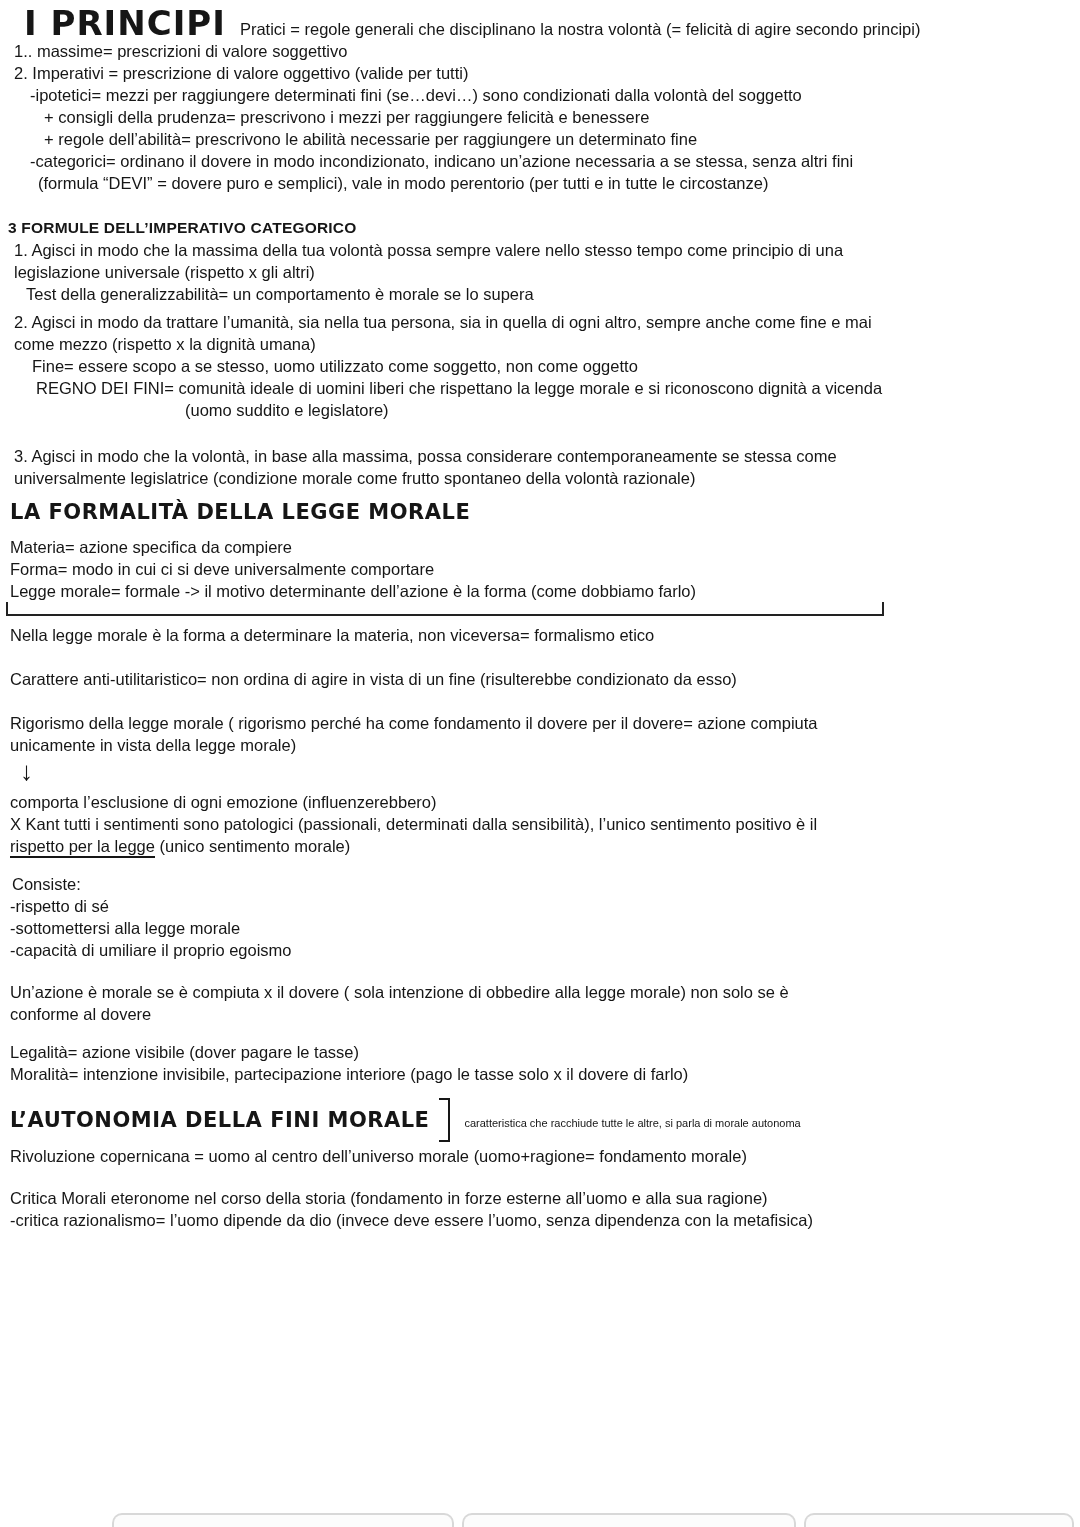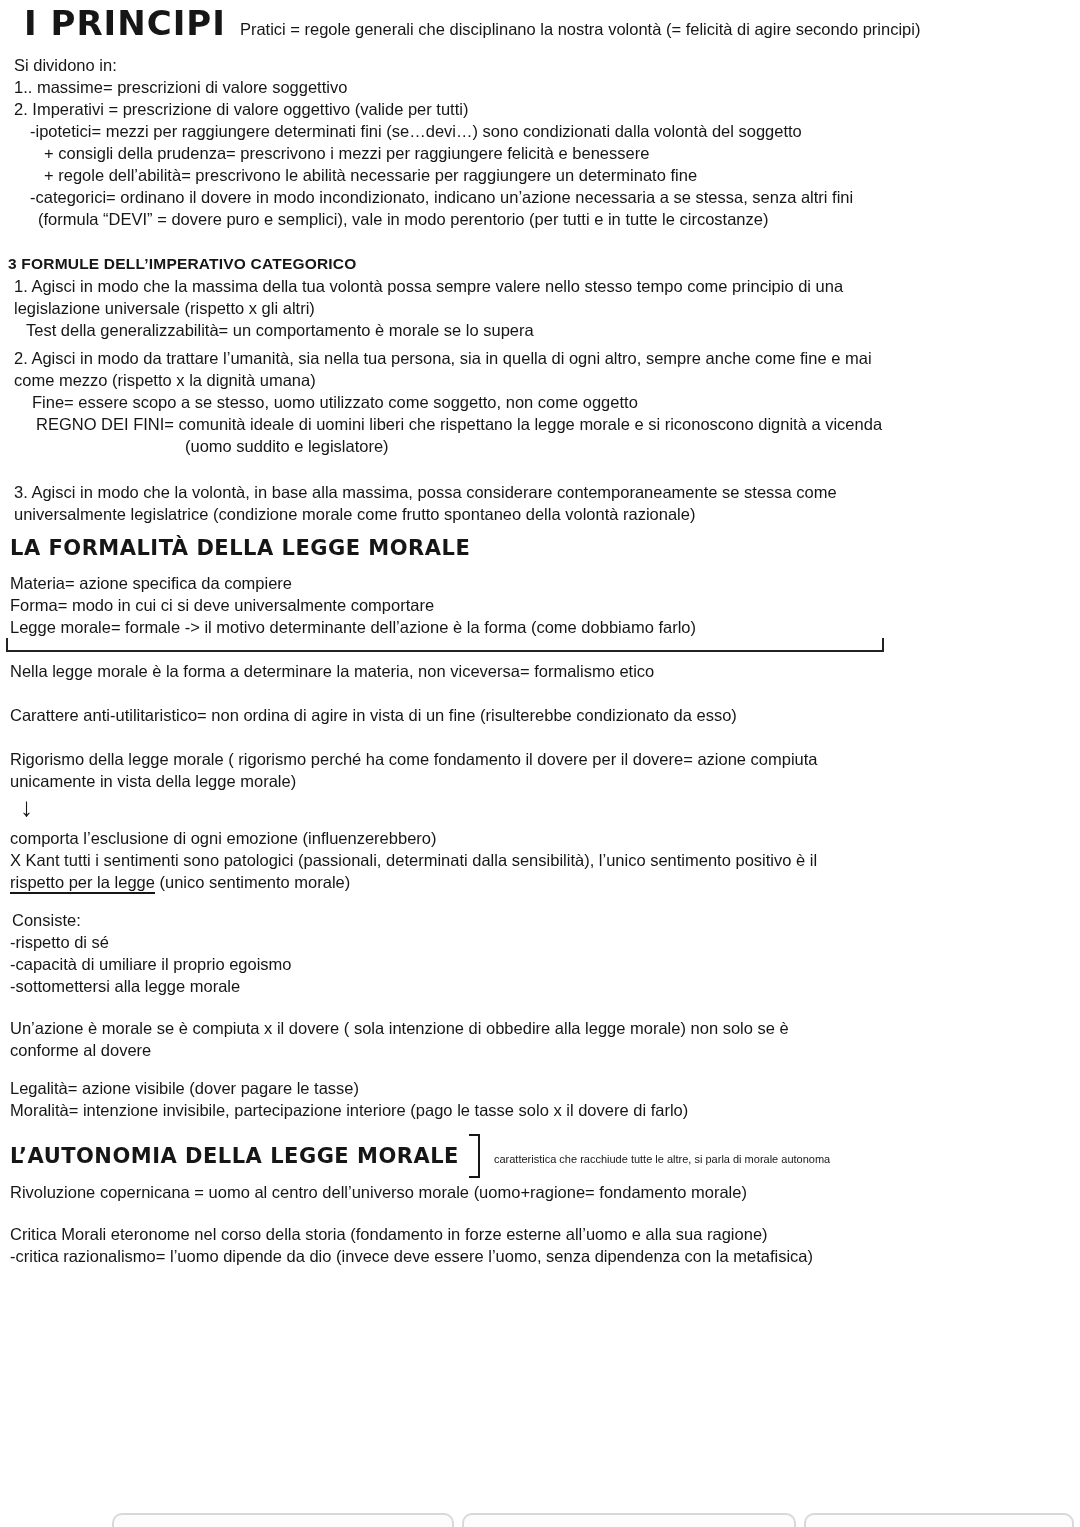--- a/index.html
+++ b/index.html
@@ -77,21 +77,20 @@
     border-bottom: none;
     border-radius: 10px 10px 0 0;
   }
 </style>
 </head>
 <body>
 
 <div class="page">
   <main class="content">
       <div class="line" style="margin-left: 10px; margin-top: 4px;"><span class="s-h1">I PRINCIPI</span><span class="s-n">Pratici = regole generali che disciplinano la nostra volontà (= felicità di agire secondo principi)</span></div>
-      <div class="line" style="margin-left: 14px; margin-top: 14px;"><span class="s-n">Si dividono in:</span></div>
       <div class="line" style="margin-left: 14px;"><span class="s-n">1.. massime= prescrizioni di valore soggettivo</span></div>
       <div class="line" style="margin-left: 14px;"><span class="s-n">2. Imperativi = prescrizione di valore oggettivo (valide per tutti)</span></div>
       <div class="line" style="margin-left: 30px;"><span class="s-n">-ipotetici= mezzi per raggiungere determinati fini (se…devi…) sono condizionati dalla volontà del soggetto</span></div>
       <div class="line" style="margin-left: 44px;"><span class="s-n">+ consigli della prudenza= prescrivono i mezzi per raggiungere felicità e benessere</span></div>
       <div class="line" style="margin-left: 44px;"><span class="s-n">+ regole dell’abilità= prescrivono le abilità necessarie per raggiungere un determinato fine</span></div>
       <div class="line" style="margin-left: 30px;"><span class="s-n">-categorici= ordinano il dovere in modo incondizionato, indicano un’azione necessaria a se stessa, senza altri fini</span></div>
       <div class="line" style="margin-left: 38px;"><span class="s-n">(formula “DEVI” = dovere puro e semplici), vale in modo perentorio (per tutti e in tutte le circostanze)</span></div>
       <div class="line" style="margin-left: 8px; margin-top: 22px;"><span class="s-b">3 FORMULE DELL’IMPERATIVO CATEGORICO</span></div>
       <div class="line" style="margin-left: 14px;"><span class="s-n">1. Agisci in modo che la massima della tua volontà possa sempre valere nello stesso tempo come principio di una</span></div>
       <div class="line" style="margin-left: 14px;"><span class="s-n">legislazione universale (rispetto x gli altri)</span></div>
@@ -111,27 +110,27 @@
       <div class="line" style="margin-left: 10px; margin-top: 4px;"><span class="s-n">Nella legge morale è la forma a determinare la materia, non viceversa= formalismo etico</span></div>
       <div class="line" style="margin-left: 10px; margin-top: 22px;"><span class="s-n">Carattere anti-utilitaristico= non ordina di agire in vista di un fine (risulterebbe condizionato da esso)</span></div>
       <div class="line" style="margin-left: 10px; margin-top: 22px;"><span class="s-n">Rigorismo della legge morale ( rigorismo perché ha come fondamento il dovere per il dovere= azione compiuta</span></div>
       <div class="line" style="margin-left: 10px;"><span class="s-n">unicamente in vista della legge morale)</span></div>
       <div class="line" style="margin-left: 20px; margin-top: 2px;"><span class="s-arrow">↓</span></div>
       <div class="line" style="margin-left: 10px; margin-top: 6px;"><span class="s-n">comporta l’esclusione di ogni emozione (influenzerebbero)</span></div>
       <div class="line" style="margin-left: 10px;"><span class="s-n">X Kant tutti i sentimenti sono patologici (passionali, determinati dalla sensibilità), l’unico sentimento positivo è il</span></div>
       <div class="line" style="margin-left: 10px;"><span class="s-u">rispetto per la legge</span><span class="s-n"> (unico sentimento morale)</span></div>
       <div class="line" style="margin-left: 12px; margin-top: 16px;"><span class="s-n">Consiste:</span></div>
       <div class="line" style="margin-left: 10px;"><span class="s-n">-rispetto di sé</span></div>
+      <div class="line" style="margin-left: 10px;"><span class="s-n">-sottomettersi alla legge morale</span></div>
       <div class="line" style="margin-left: 10px;"><span class="s-n">-capacità di umiliare il proprio egoismo</span></div>
-      <div class="line" style="margin-left: 10px;"><span class="s-n">-sottomettersi alla legge morale</span></div>
       <div class="line" style="margin-left: 10px; margin-top: 20px;"><span class="s-n">Un’azione è morale se è compiuta x il dovere ( sola intenzione di obbedire alla legge morale) non solo se è</span></div>
       <div class="line" style="margin-left: 10px;"><span class="s-n">conforme al dovere</span></div>
       <div class="line" style="margin-left: 10px; margin-top: 16px;"><span class="s-n">Legalità= azione visibile (dover pagare le tasse)</span></div>
       <div class="line" style="margin-left: 10px;"><span class="s-n">Moralità= intenzione invisibile, partecipazione interiore (pago le tasse solo x il dovere di farlo)</span></div>
-      <div class="line" style="margin-left: 10px; margin-top: 16px;"><span class="s-h2">L’AUTONOMIA DELLA LEGGE MORALE</span><span class="s-bracket"></span><span class="s-nsm">caratteristica che racchiude tutte le altre, si parla di morale autonoma</span></div>
+      <div class="line" style="margin-left: 10px; margin-top: 16px;"><span class="s-h2">L’AUTONOMIA DELLA FINI MORALE</span><span class="s-bracket"></span><span class="s-nsm">caratteristica che racchiude tutte le altre, si parla di morale autonoma</span></div>
       <div class="line" style="margin-left: 10px; margin-top: 0;"><span class="s-n">Rivoluzione copernicana = uomo al centro dell’universo morale (uomo+ragione= fondamento morale)</span></div>
       <div class="line" style="margin-left: 10px; margin-top: 20px;"><span class="s-n">Critica Morali eteronome nel corso della storia (fondamento in forze esterne all’uomo e alla sua ragione)</span></div>
       <div class="line" style="margin-left: 10px;"><span class="s-n">-critica razionalismo= l’uomo dipende da dio (invece deve essere l’uomo, senza dipendenza con la metafisica)</span></div>
     </main>
   <div id="previews">
       <div class="preview" style="left: 112px; width: 338px;"></div>
       <div class="preview" style="left: 462px; width: 330px;"></div>
       <div class="preview" style="left: 804px; width: 266px;"></div>
     </div>
 </div>

